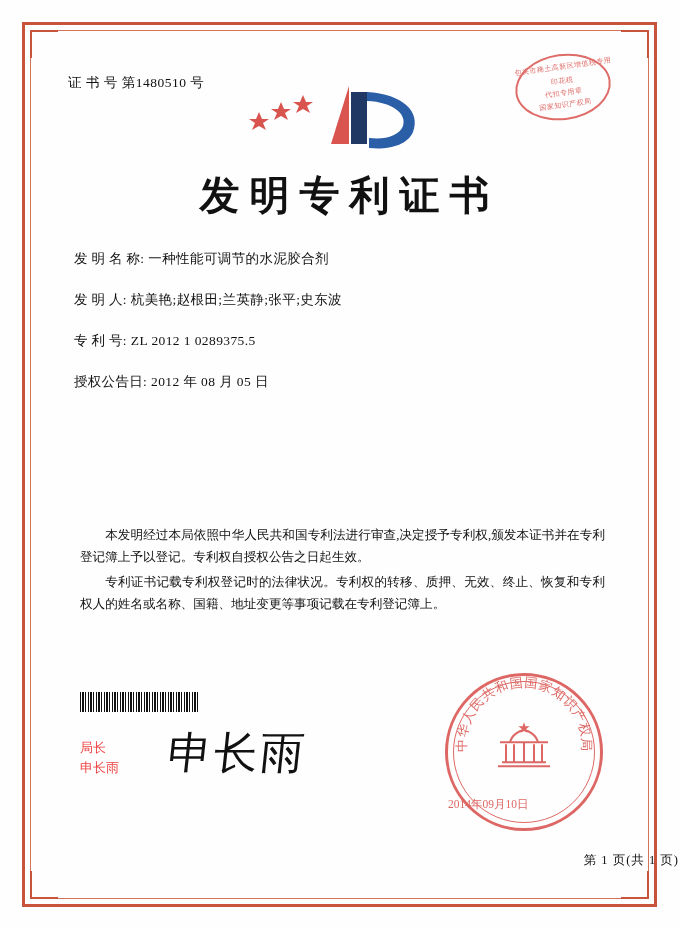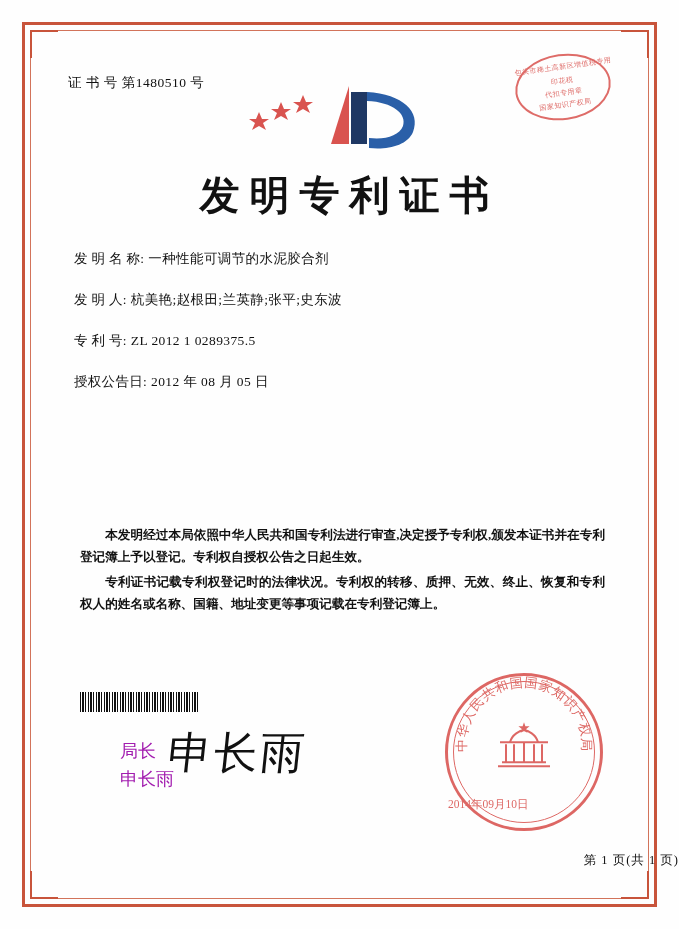--- a/index.html
+++ b/index.html
@@ -133,21 +133,20 @@
   
   .body-text {
     position: absolute;
     left: 80px;
     right: 74px;
     top: 524px;
     font-size: 12.6px;
     line-height: 1.78;
     color: #111;
     text-align: justify;
-    font-weight: bold;
   }
   .body-text p {
     margin: 0 0 2px 0;
     text-indent: 2em;
   }
 
   
   .barcode {
     position: absolute;
     left: 80px;
@@ -163,24 +162,23 @@
       #111 5px, #111 6px,
       #fff 6px, #fff 8px
     );
   }
 
   
   .sig-block {
     position: absolute;
     left: 80px;
     top: 738px;
-    font-size: 18px;
+    font-size: 13px;
     line-height: 1.55;
-    color: #a21caf;
-    margin-left: 40px;
+    color: #ef4444;
   }
   .handwriting {
     position: absolute;
     left: 168px;
     top: 724px;
     font-size: 44px;
     font-family: "DejaVu Serif", serif;
     color: #111;
     letter-spacing: 2px;
     transform: skewX(-6deg);

